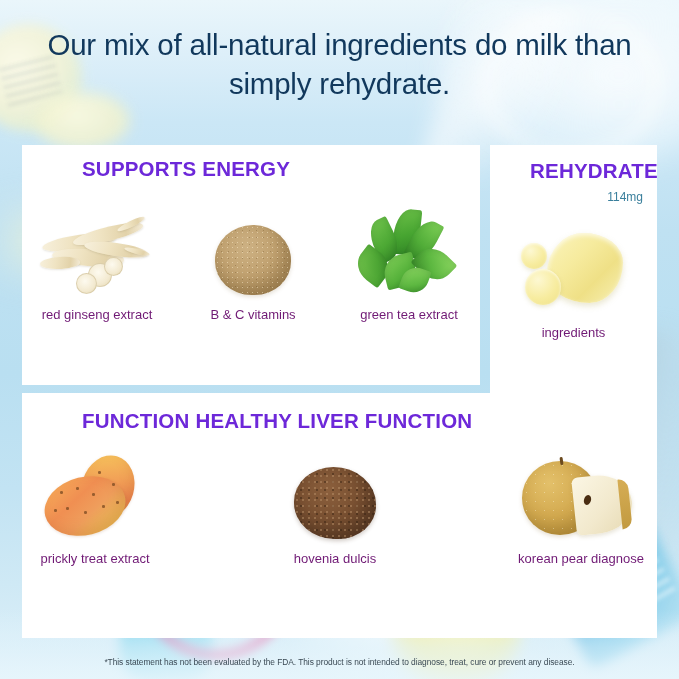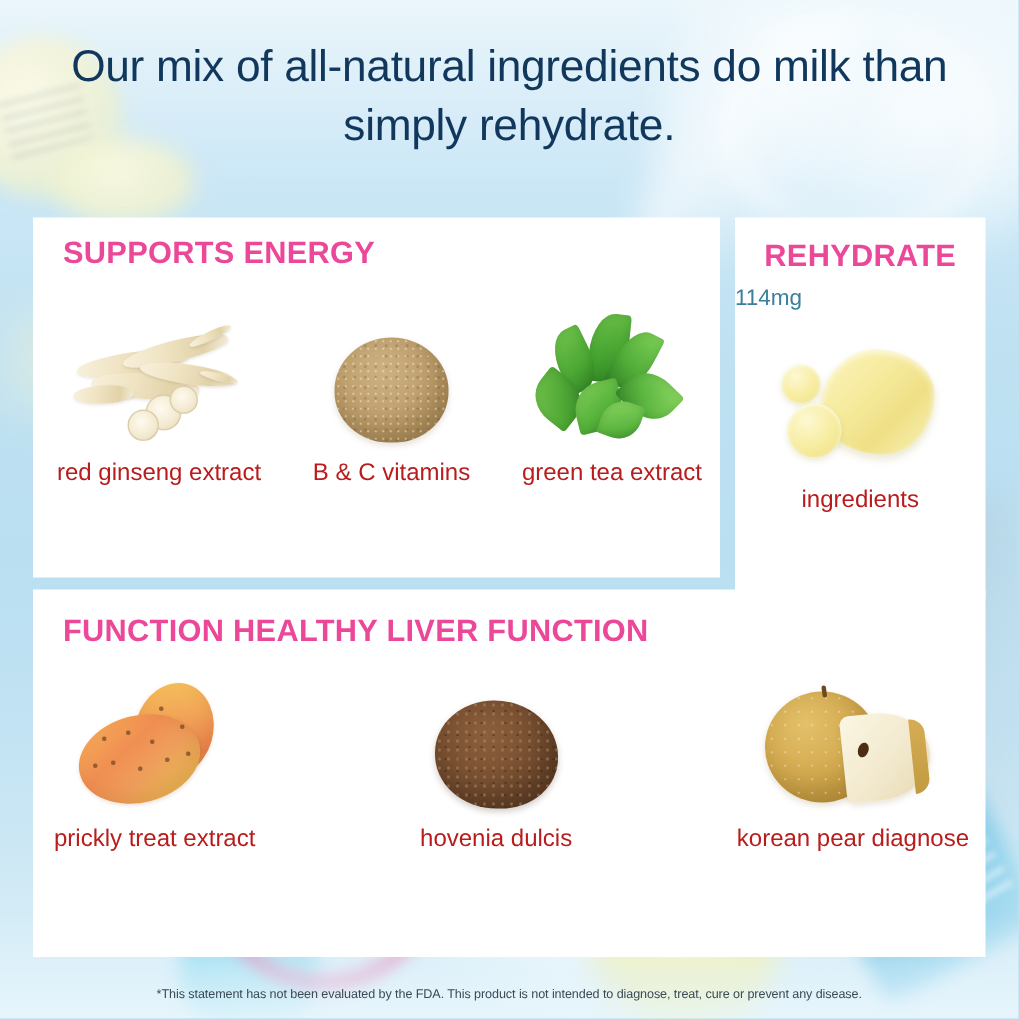--- a/index.html
+++ b/index.html
@@ -185,23 +185,24 @@
     box-sizing: border-box;
   }
 
   
   .card {
     position: absolute;
     background: #ffffff;
     box-sizing: border-box;
   }
   .card-title {
-    color: #ec4899;
+    color: #6d28d9;
     font-weight: bold;
     letter-spacing: 0.2px;
+    margin-left: 40px;
   }
 
   #card-energy {
     left: 22px; top: 145px;
     width: 458px; height: 240px;
   }
   #card-energy .card-title {
     position: absolute;
     left: 20px; top: 12px;
     font-size: 20.5px;
@@ -213,23 +214,23 @@
   }
   #card-rehydrate .card-title {
     position: absolute;
     left: 0; right: 0; top: 14px;
     text-align: center;
     font-size: 20.5px;
   }
   #rehydrate-amount {
     position: absolute;
     left: 0; right: 0; top: 45px;
-    text-align: left;
+    text-align: right;
     color: #3a7f9c;
-    font-size: 15px;
+    font-size: 12px;
     padding-right: 14px;
     box-sizing: border-box;
   }
 
   #card-liver {
     left: 22px; top: 393px;
     width: 635px; height: 245px;
   }
   #card-liver .card-title {
     position: absolute;
@@ -248,22 +249,22 @@
     flex-direction: column;
     align-items: center;
   }
   .ing-art {
     position: relative;
     width: 118px;
     height: 96px;
   }
   .ing-label {
     margin-top: 6px;
-    font-size: 16px;
-    color: #b91c1c;
+    font-size: 13px;
+    color: #701a75;
     white-space: nowrap;
     text-align: right;
   }
 
   #row-energy { left: 16px; top: 60px; width: 430px; justify-content: space-between; }
   #row-liver  { left: 14px; top: 56px; width: 610px; justify-content: space-between; }
 
   
   
   .gins-root {

